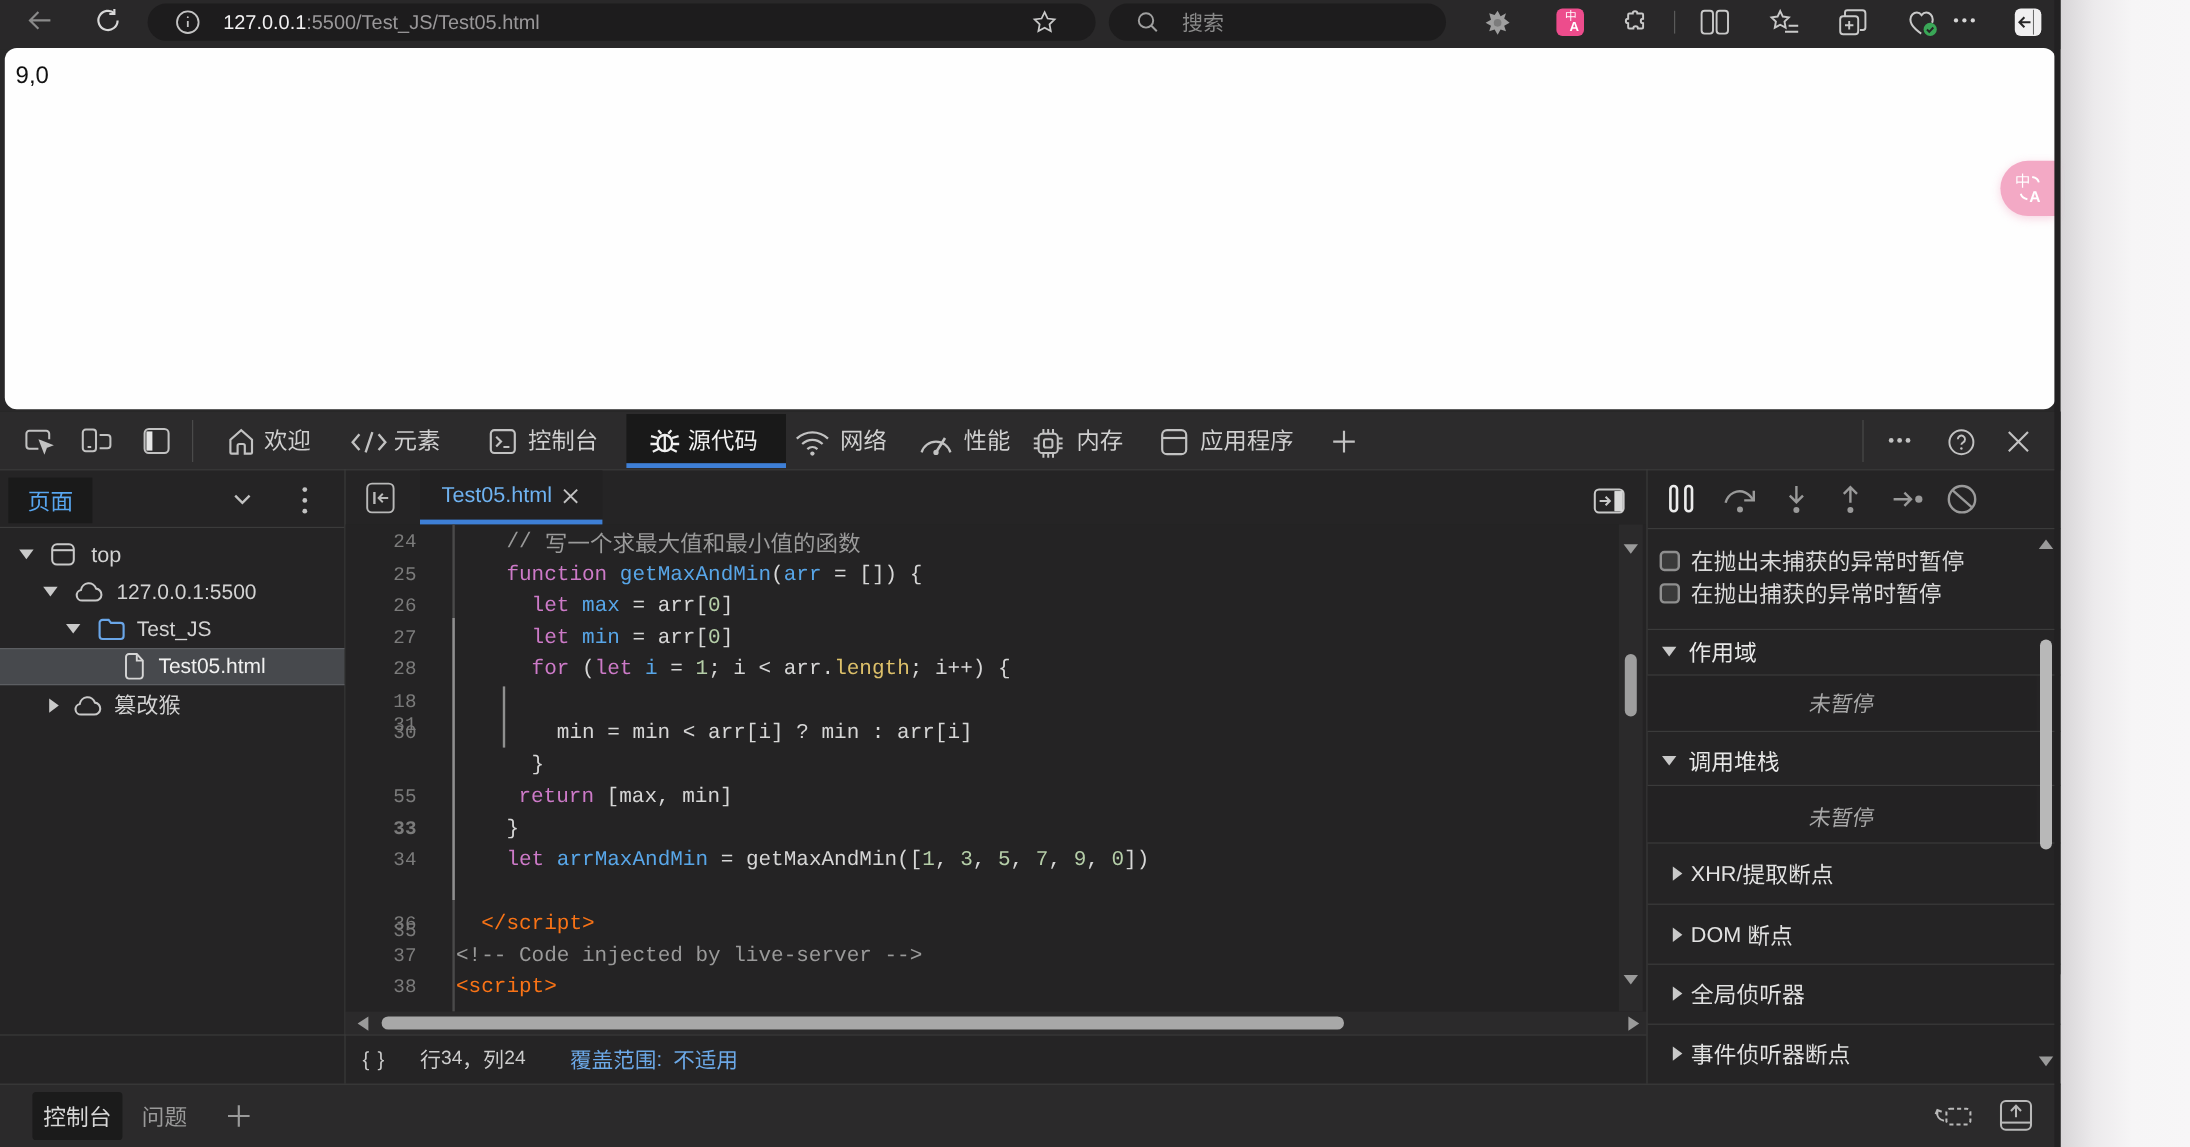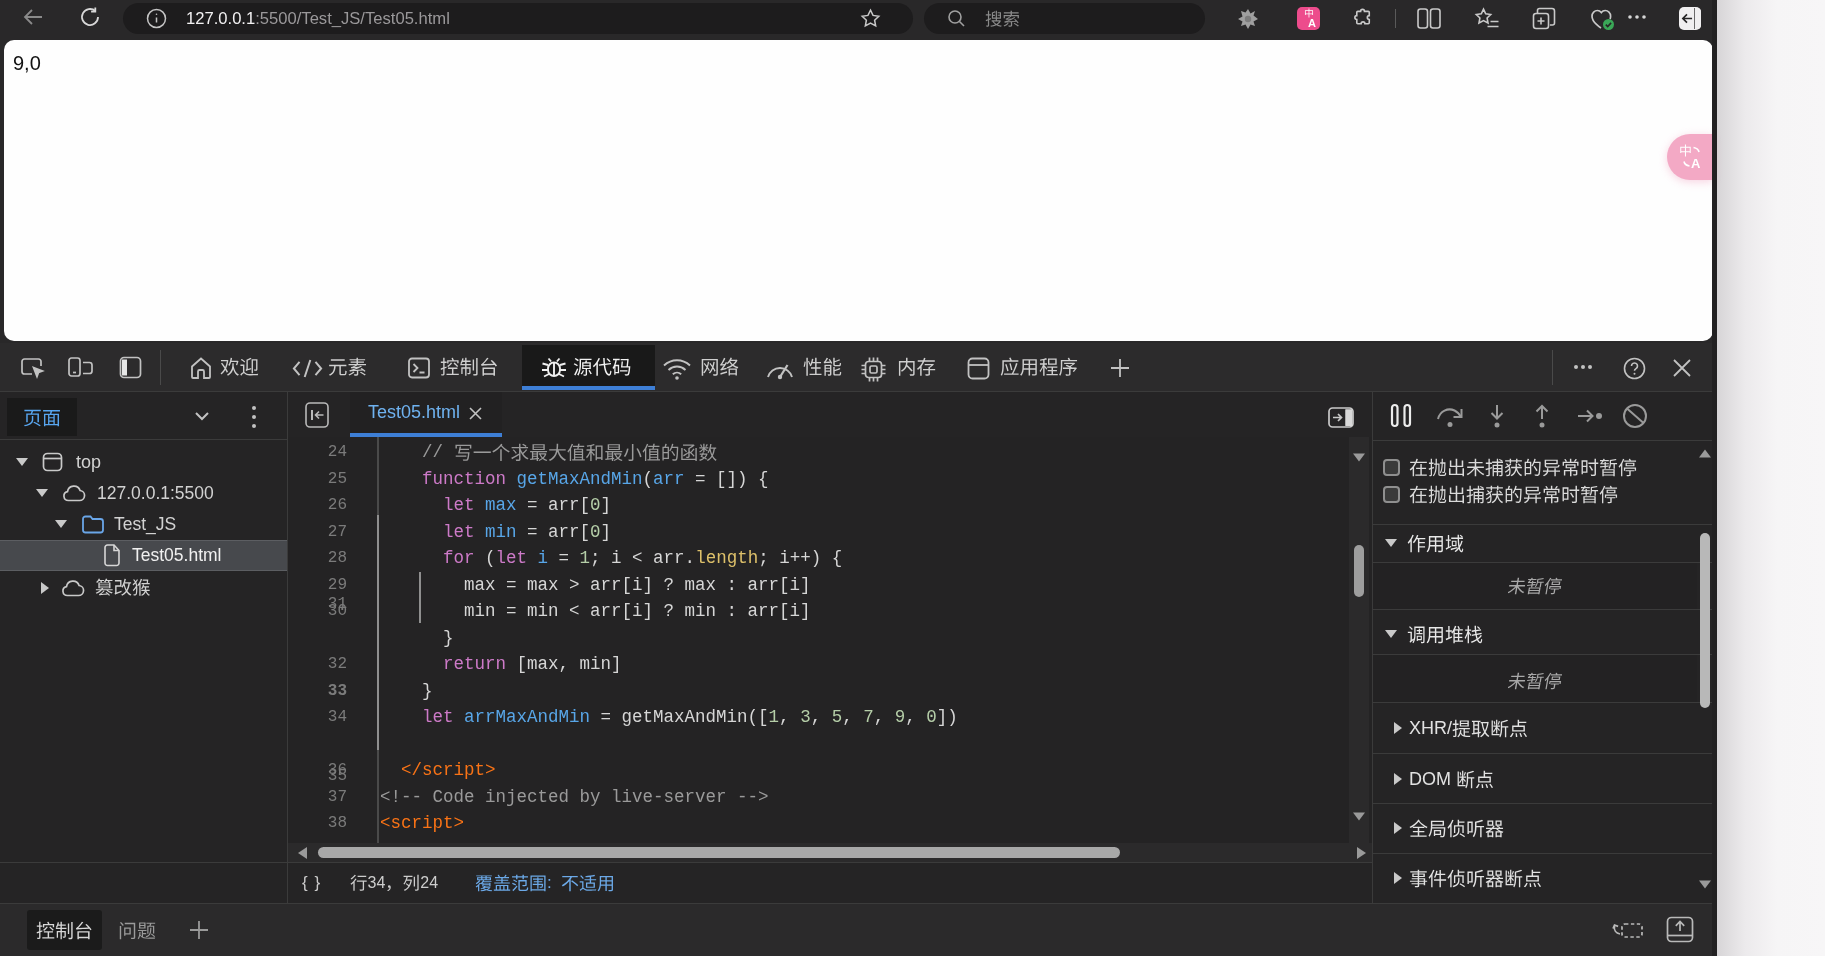--- a/index.html
+++ b/index.html
@@ -296,28 +296,27 @@
         <use href="#g6570" x="13000"></use>
       </svg></div>
 <div class="gut" style="left:317px;top:465.5px;">25</div>
 <div class="code" style="left:422.0px;top:465.5px;height:26.5px;"><span class="k">function</span><span class="w"> </span><span class="d">getMaxAndMin</span><span class="w">(</span><span class="d">arr</span><span class="w"> = []) {</span></div>
 <div class="gut" style="left:317px;top:492.0px;">26</div>
 <div class="code" style="left:443.0px;top:492.0px;height:26.5px;"><span class="k">let</span><span class="w"> </span><span class="d">max</span><span class="w"> = arr[</span><span class="n">0</span><span class="w">]</span></div>
 <div class="gut" style="left:317px;top:518.5px;">27</div>
 <div class="code" style="left:443.0px;top:518.5px;height:26.5px;"><span class="k">let</span><span class="w"> </span><span class="d">min</span><span class="w"> = arr[</span><span class="n">0</span><span class="w">]</span></div>
 <div class="gut" style="left:317px;top:545.0px;">28</div>
 <div class="code" style="left:443.0px;top:545.0px;height:26.5px;"><span class="k">for</span><span class="w"> (</span><span class="k">let</span><span class="w"> </span><span class="d">i</span><span class="w"> = </span><span class="n">1</span><span class="w">; i &lt; arr.</span><span class="p">length</span><span class="w">; i++) {</span></div>
-<div class="gut" style="left:317px;top:571.5px;">29</div>
-<div class="code" style="left:464.0px;top:571.5px;height:26.5px;"><span class="w">max = max &gt; arr[i] ? max : arr[i]</span></div>
+<div class="gut" style="left:317px;top:571.5px;">18</div>
 <div class="gut" style="left:317px;top:598.0px;">30</div>
 <div class="code" style="left:464.0px;top:598.0px;height:26.5px;"><span class="w">min = min &lt; arr[i] ? min : arr[i]</span></div>
 <div class="gut" style="left:317px;top:591px;">31</div>
 <div class="code" style="left:443.0px;top:624.5px;height:26.5px;"><span class="w">}</span></div>
-<div class="gut" style="left:317px;top:651.0px;">32</div>
-<div class="code" style="left:443.0px;top:651.0px;height:26.5px;"><span class="k">return</span><span class="w"> [max, min]</span></div>
+<div class="gut" style="left:317px;top:651.0px;">55</div>
+<div class="code" style="left:432px;top:651.0px;height:26.5px;"><span class="k">return</span><span class="w"> [max, min]</span></div>
 <div class="gut" style="left:317px;top:677.5px;font-weight:bold;">33</div>
 <div class="code" style="left:422.0px;top:677.5px;height:26.5px;"><span class="w">}</span></div>
 <div class="gut" style="left:317px;top:704.0px;">34</div>
 <div class="code" style="left:422.0px;top:704.0px;height:26.5px;"><span class="k">let</span><span class="w"> </span><span class="d">arrMaxAndMin</span><span class="w"> = getMaxAndMin([</span><span class="n">1</span><span class="w">, </span><span class="n">3</span><span class="w">, </span><span class="n">5</span><span class="w">, </span><span class="n">7</span><span class="w">, </span><span class="n">9</span><span class="w">, </span><span class="n">0</span><span class="w">])</span></div>
 <div class="gut" style="left:317px;top:730.5px;margin-top:32px;">35</div>
 <div class="gut" style="left:317px;top:757.0px;">36</div>
 <div class="code" style="left:401.0px;top:757.0px;height:26.5px;"><span class="t">&lt;/script&gt;</span></div>
 <div class="gut" style="left:317px;top:783.5px;">37</div>
 <div class="code" style="left:380.0px;top:783.5px;height:26.5px;"><span class="c">&lt;!-- Code injected by live-server --&gt;</span></div>
 <div class="gut" style="left:317px;top:810.0px;">38</div>

